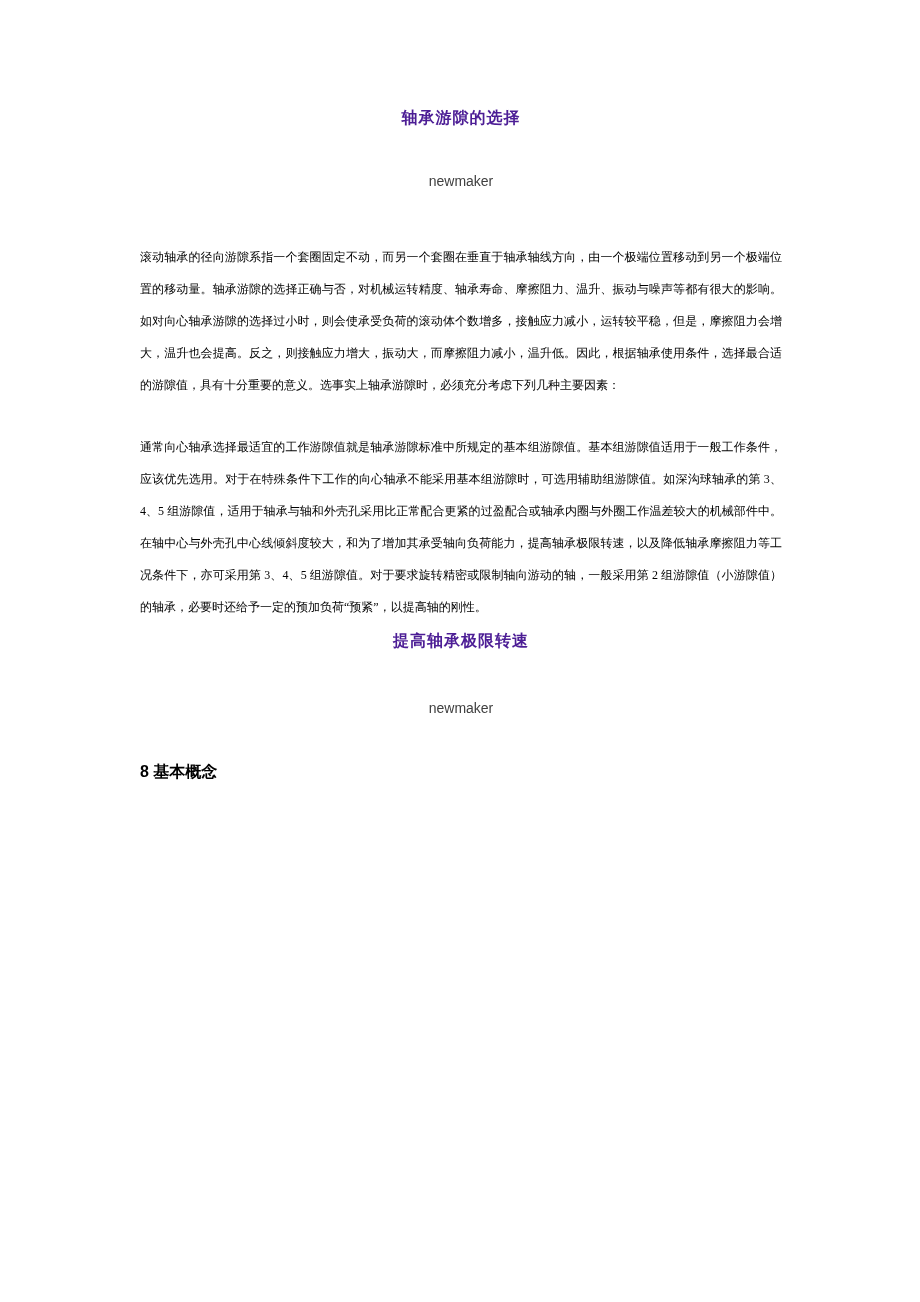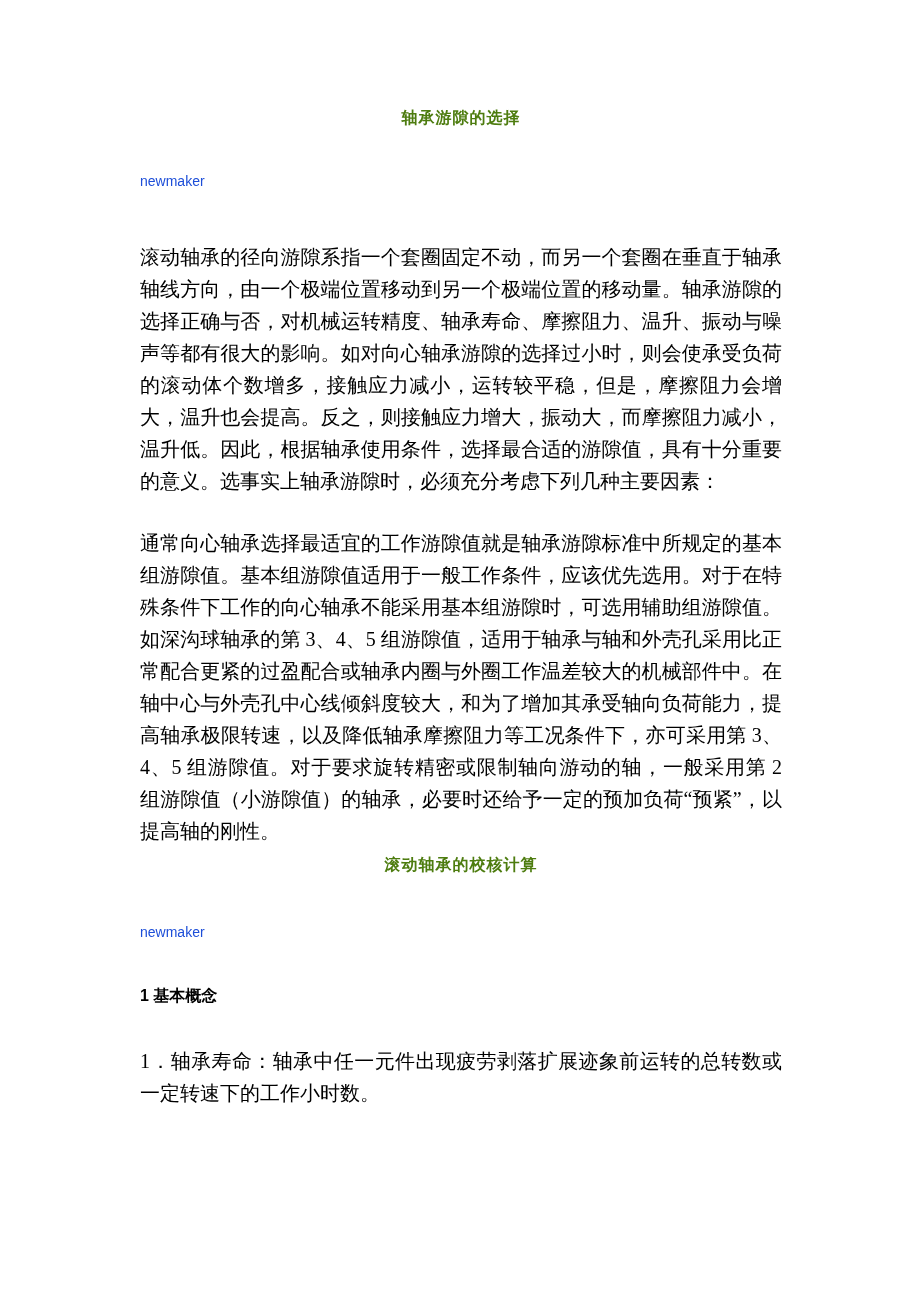--- a/index.html
+++ b/index.html
@@ -14,33 +14,33 @@
     background: #ffffff;
     box-sizing: border-box;
     padding: 108px 138px 60px 140px;
     font-family: "Liberation Serif", "DejaVu Serif", serif;
     color: #000000;
   }
   .section-title {
     font-size: 16px;
     font-weight: bold;
     text-align: center;
-    color: #4d7c0f;
+    color: #4c1d95;
     margin: 0 0 44px 0;
     letter-spacing: 1px;
   }
   .byline {
     font-size: 14px;
-    text-align: left;
-    color: #1d4ed8;
+    text-align: center;
+    color: #404040;
     margin: 0 0 52px 0;
     font-family: "Liberation Sans", "DejaVu Sans", sans-serif;
   }
   .para {
-    font-size: 20px;
+    font-size: 12px;
     line-height: 32px;
     text-align: justify;
     margin: 0 0 30px 0;
   }
   .para.tight {
     margin-bottom: 0;
   }
   .factor-list {
     margin: 0 0 26px 0;
   }
@@ -71,21 +71,20 @@
 
   <p class="byline">newmaker</p>
 
   <p class="para">滚动轴承的径向游隙系指一个套圈固定不动，而另一个套圈在垂直于轴承轴线方向，由一个极端位置移动到另一个极端位置的移动量。轴承游隙的选择正确与否，对机械运转精度、轴承寿命、摩擦阻力、温升、振动与噪声等都有很大的影响。如对向心轴承游隙的选择过小时，则会使承受负荷的滚动体个数增多，接触应力减小，运转较平稳，但是，摩擦阻力会增大，温升也会提高。反之，则接触应力增大，振动大，而摩擦阻力减小，温升低。因此，根据轴承使用条件，选择最合适的游隙值，具有十分重要的意义。选事实上轴承游隙时，必须充分考虑下列几种主要因素：</p>
 
   <div class="factor-list">
   </div>
 
   <p class="para tight">通常向心轴承选择最适宜的工作游隙值就是轴承游隙标准中所规定的基本组游隙值。基本组游隙值适用于一般工作条件，应该优先选用。对于在特殊条件下工作的向心轴承不能采用基本组游隙时，可选用辅助组游隙值。如深沟球轴承的第 3、4、5 组游隙值，适用于轴承与轴和外壳孔采用比正常配合更紧的过盈配合或轴承内圈与外圈工作温差较大的机械部件中。在轴中心与外壳孔中心线倾斜度较大，和为了增加其承受轴向负荷能力，提高轴承极限转速，以及降低轴承摩擦阻力等工况条件下，亦可采用第 3、4、5 组游隙值。对于要求旋转精密或限制轴向游动的轴，一般采用第 2 组游隙值（小游隙值）的轴承，必要时还给予一定的预加负荷“预紧”，以提高轴的刚性。</p>
 
-  <h1 class="section-title second">滚动轴承的校核计算</h1>
+  <h1 class="section-title second">提高轴承极限转速</h1>
 
   <p class="byline second">newmaker</p>
 
-  <h2 class="sub-heading">1  基本概念</h2>
+  <h2 class="sub-heading">8  基本概念</h2>
 
-  <p class="para">1．轴承寿命：轴承中任一元件出现疲劳剥落扩展迹象前运转的总转数或一定转速下的工作小时数。</p>
 
 </div>
 
 </body></html>

